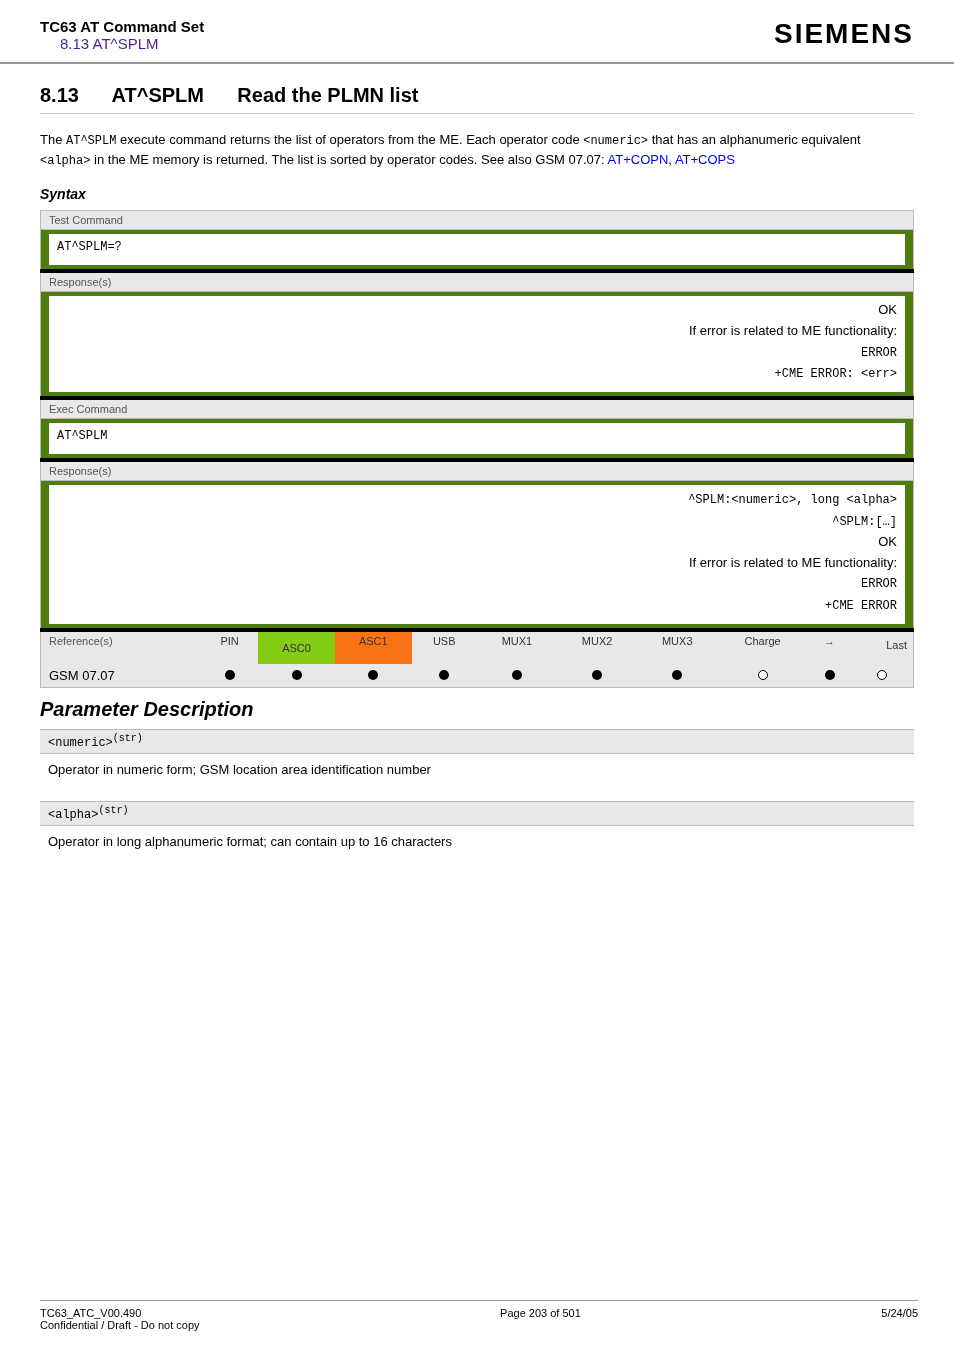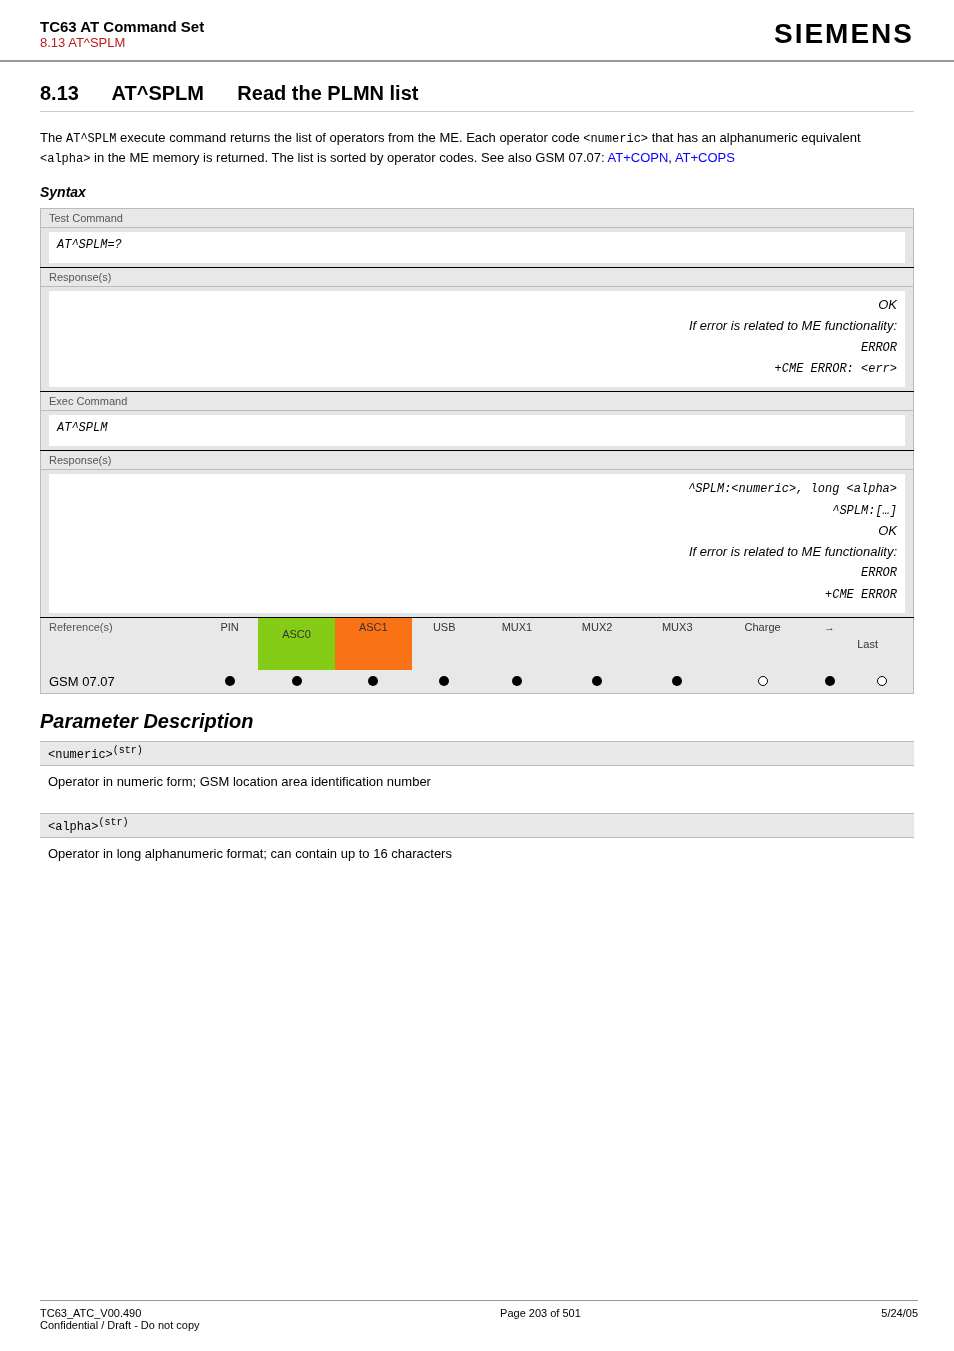--- a/index.html
+++ b/index.html
@@ -28,22 +28,23 @@
       justify-content: space-between;
       align-items: flex-start;
     }
     .header-left {}
     .header-title {
       font-size: 15px;
       font-weight: bold;
       color: #000;
     }
     .header-subtitle {
-      font-size: 13px;
-      color: #b91c1c;
+      font-size: 15px;
+      color: #4c1d95;
+      margin-left: 20px;
     }
     .header-logo {
       font-size: 28px;
       font-weight: bold;
       color: #000;
       letter-spacing: 2px;
     }
 
     
     .content {
@@ -83,39 +84,38 @@
       font-size: 14px;
       font-weight: bold;
       font-style: italic;
       margin-bottom: 8px;
     }
 
     
     .cmd-table {
       width: 100%;
       border-collapse: collapse;
-      margin-bottom: 16px;
+      margin-bottom: 10px;
       border: 1px solid #bbb;
     }
     .cmd-table td {
       padding: 4px 8px;
       vertical-align: top;
       font-size: 13px;
     }
     .cmd-table .row-label {
       background: #e8e8e8;
       color: #555;
       font-size: 11px;
       border-bottom: 1px solid #bbb;
       padding: 3px 8px;
     }
     .cmd-table .row-content {
-      background: #e5e5e5;
-      border-bottom: 1px solid #000000;
-      font-style: italic;
+      background: #4d7c0f;
+      border-bottom: 4px solid #000000;
     }
     .cmd-table .row-content code {
       font-family: 'Courier New', Courier, monospace;
       font-size: 12px;
     }
     .cmd-table tr:last-child td {
       border-bottom: none;
     }
     .dot-filled {
       display: inline-block;
@@ -284,21 +284,21 @@
               <td style="background:#e8e8e8; color:#555; font-size:11px; padding:3px 8px; width:160px;">Reference(s)</td>
               <td style="background:#e8e8e8; color:#333; font-size:11px; padding:3px 6px; text-align:center;">PIN</td>
               <td style="background:#84cc16; color:#333; font-size:11px; padding:10px 6px; text-align:center;">ASC0</td>
               <td style="background:#f97316; color:#333; font-size:11px; padding:3px 6px; text-align:center;">ASC1</td>
               <td style="background:#e8e8e8; color:#333; font-size:11px; padding:3px 6px; text-align:center;">USB</td>
               <td style="background:#e8e8e8; color:#333; font-size:11px; padding:3px 6px; text-align:center;">MUX1</td>
               <td style="background:#e8e8e8; color:#333; font-size:11px; padding:3px 6px; text-align:center;">MUX2</td>
               <td style="background:#e8e8e8; color:#333; font-size:11px; padding:3px 6px; text-align:center;">MUX3</td>
               <td style="background:#e8e8e8; color:#333; font-size:11px; padding:3px 6px; text-align:center;">Charge</td>
               <td style="background:#e8e8e8; color:#333; font-size:11px; padding:3px 6px; text-align:center;">→</td>
-              <td style="background:#e8e8e8; color:#333; font-size:11px; padding:20px 6px; text-align:left;">Last</td>
+              <td style="background:#e8e8e8; color:#333; font-size:11px; padding:7px 6px; text-align:right;">Last</td>
             </tr>
             <tr>
               <td style="padding:4px 8px; font-size:13px;">GSM 07.07</td>
               <td style="text-align:center; padding:4px 6px;"><span class="dot-filled"></span></td>
               <td style="text-align:center; padding:4px 6px;"><span class="dot-filled"></span></td>
               <td style="text-align:center; padding:4px 6px;"><span class="dot-filled"></span></td>
               <td style="text-align:center; padding:4px 6px;"><span class="dot-filled"></span></td>
               <td style="text-align:center; padding:4px 6px;"><span class="dot-filled"></span></td>
               <td style="text-align:center; padding:4px 6px;"><span class="dot-filled"></span></td>
               <td style="text-align:center; padding:4px 6px;"><span class="dot-filled"></span></td>

